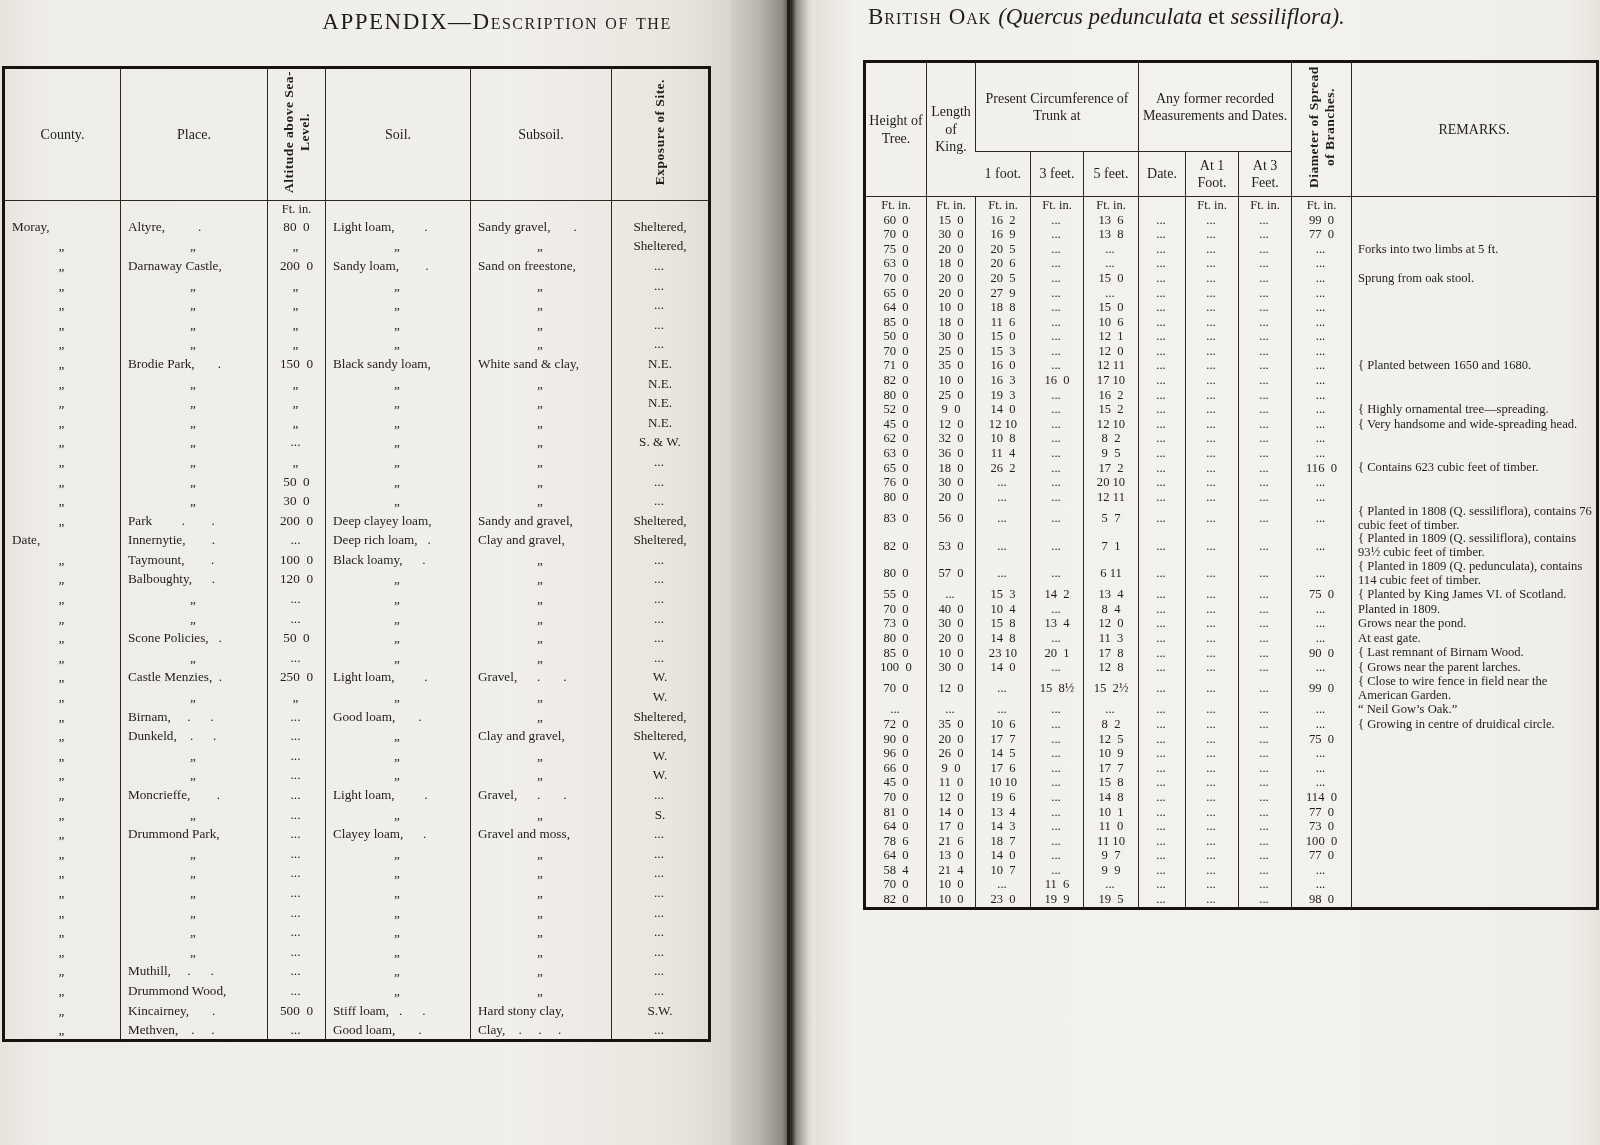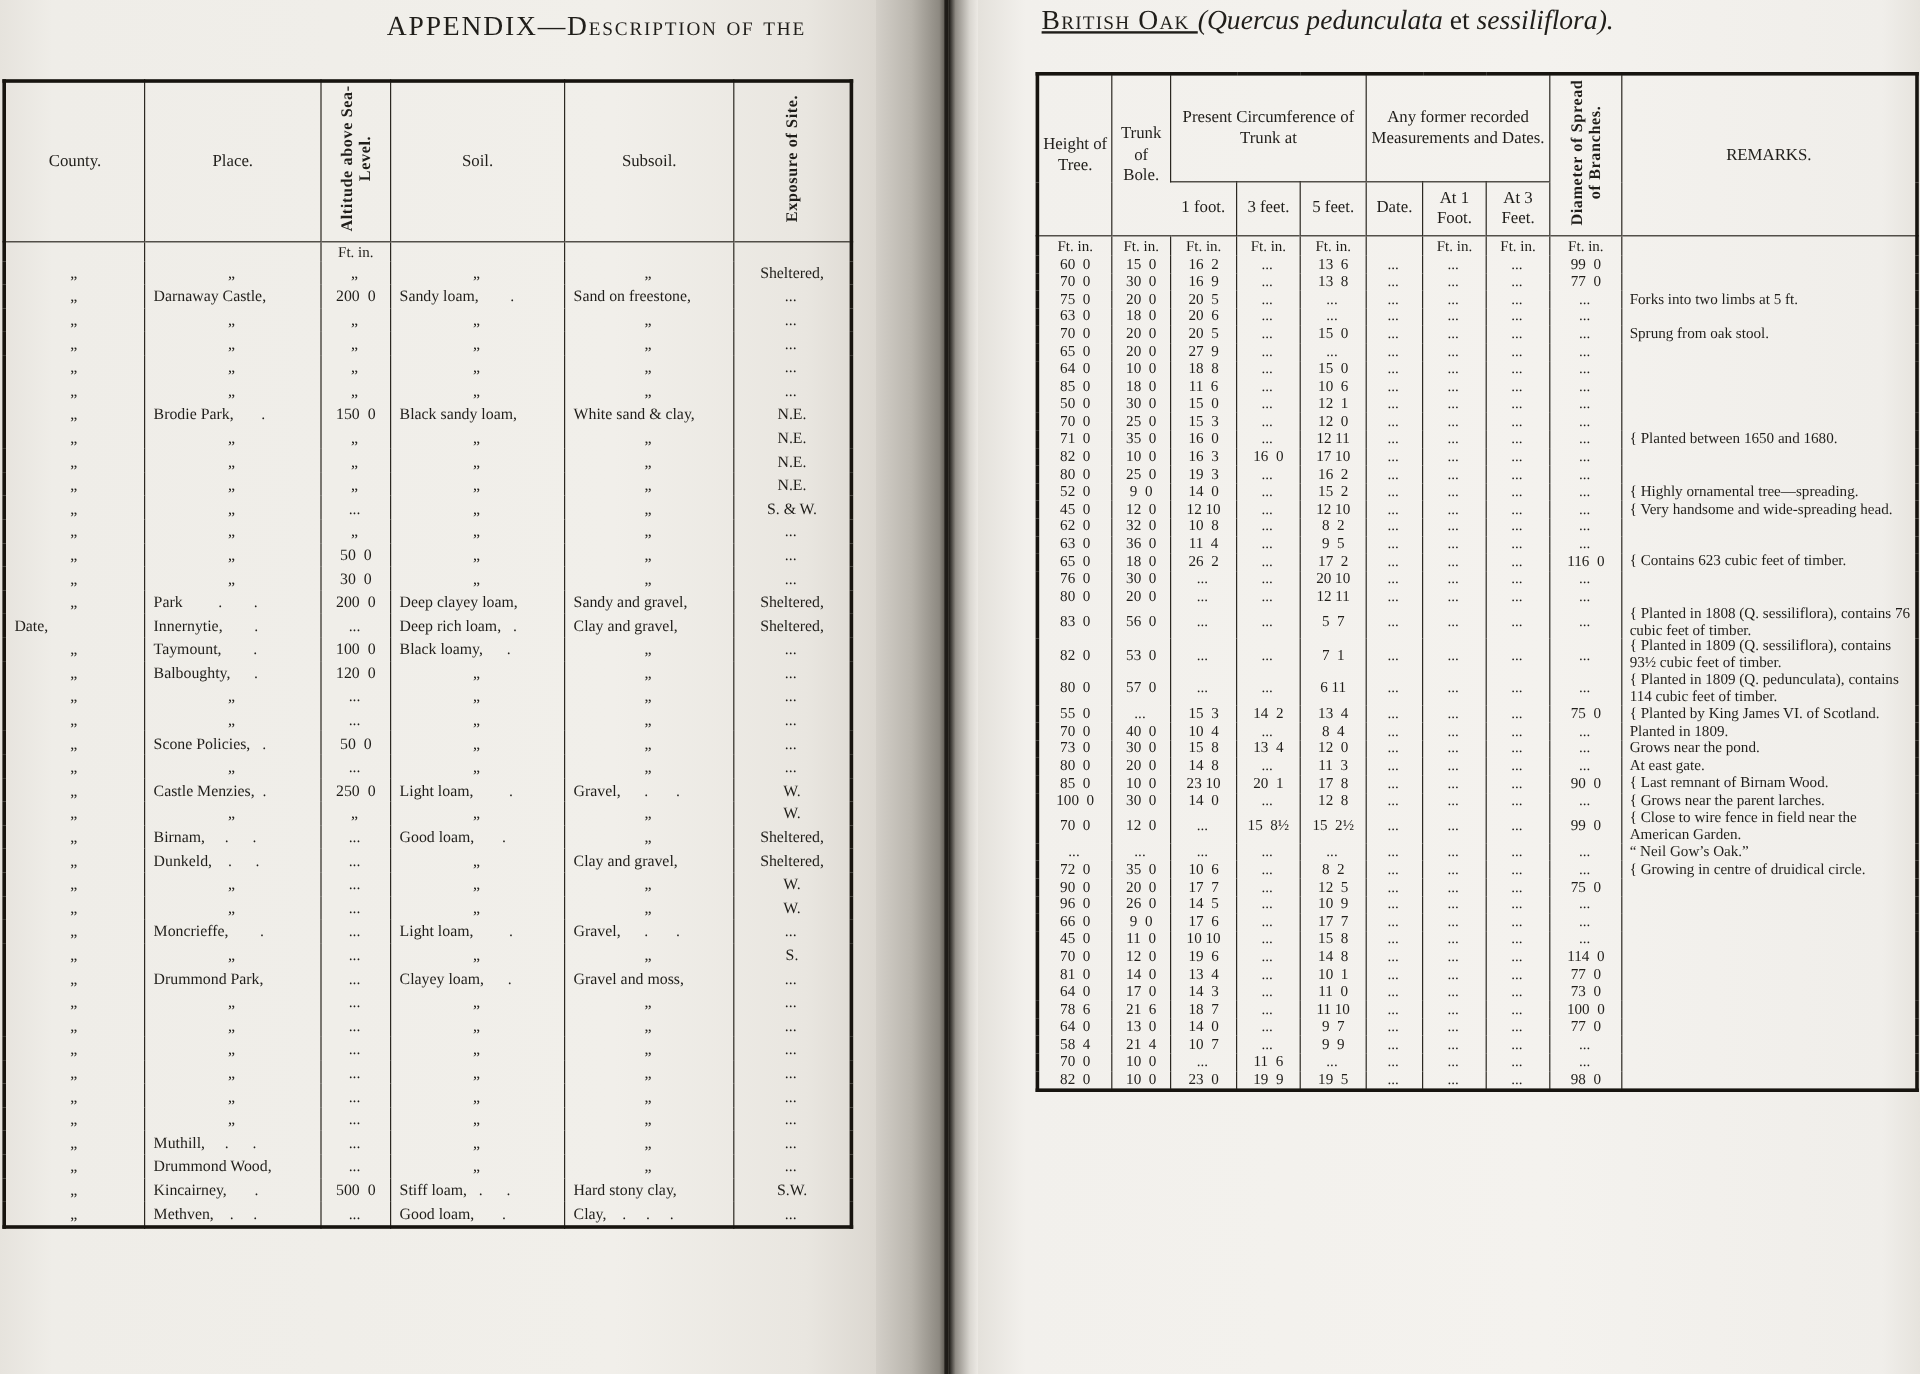--- a/index.html
+++ b/index.html
@@ -28,21 +28,21 @@
   }
   .title-left{
     position:absolute;left:277px;top:4px;width:430px;margin:5px;
     text-align:center;font-size:23px;font-weight:normal;
     font-variant:small-caps;letter-spacing:1.5px;white-space:nowrap;
   }
   .title-right{
     position:absolute;left:868px;top:4px;width:560px;margin:0;
     text-align:left;font-size:23px;font-weight:normal;white-space:nowrap;
   }
-  .title-right .sc{font-variant:small-caps;letter-spacing:1px;text-decoration:underline;}
+  .title-right .sc{font-variant:small-caps;letter-spacing:1px;}
   .title-right .it{font-style:italic;}
 
   table.tbl{
     position:absolute;border-collapse:collapse;table-layout:fixed;
     border:3px solid #17140f;
   }
   .left-tbl{left:2px;top:66px;width:706px;}
   .right-tbl{left:863px;top:60px;width:733px;}
   .tbl th,.tbl td{
     border-left:1.2px solid #2c2822;
@@ -122,20 +122,28 @@
         <th></th>
         <th></th>
         <th>Ft. in.</th>
         <th></th>
         <th></th>
         <th></th>
       </tr>
     </thead>
     <tbody>
 
+        <tr>
+          <td class="l">Moray,</td>
+          <td class="l">Altyre,          .</td>
+          <td class="ctr">80  0</td>
+          <td class="l">Light loam,         .</td>
+          <td class="l">Sandy gravel,       .</td>
+          <td class="ctr">Sheltered,</td>
+        </tr>
 
         <tr>
           <td class="l dit">„</td>
           <td class="l dit">„</td>
           <td class="ctr dit">„</td>
           <td class="l dit">„</td>
           <td class="l dit">„</td>
           <td class="ctr">Sheltered,</td>
         </tr>
 
@@ -512,21 +520,21 @@
         <col style="width:55px">
         <col style="width:47px">
       <col style="width:53px">
         <col style="width:53px">
         <col style="width:60px">
       <col style="width:246px">
     </colgroup>
     <thead>
       <tr class="hdr1">
         <th rowspan="2">Height of Tree.</th>
-        <th rowspan="2">Trunk of Bole.</th>
+        <th rowspan="2">Length of King.</th>
         <th colspan="3" class="grp">Present Circumference of Trunk at</th>
         <th colspan="3" class="grp">Any former recorded Measurements and Dates.</th>
         <th rowspan="2"><span class="vtext">Diameter of Spread of Branches.</span></th>
         <th rowspan="2">REMARKS.</th>
       </tr>
       <tr class="hdr2">
         <th>1 foot.</th>
         <th>3 feet.</th>
         <th>5 feet.</th>
         <th>Date.</th>

